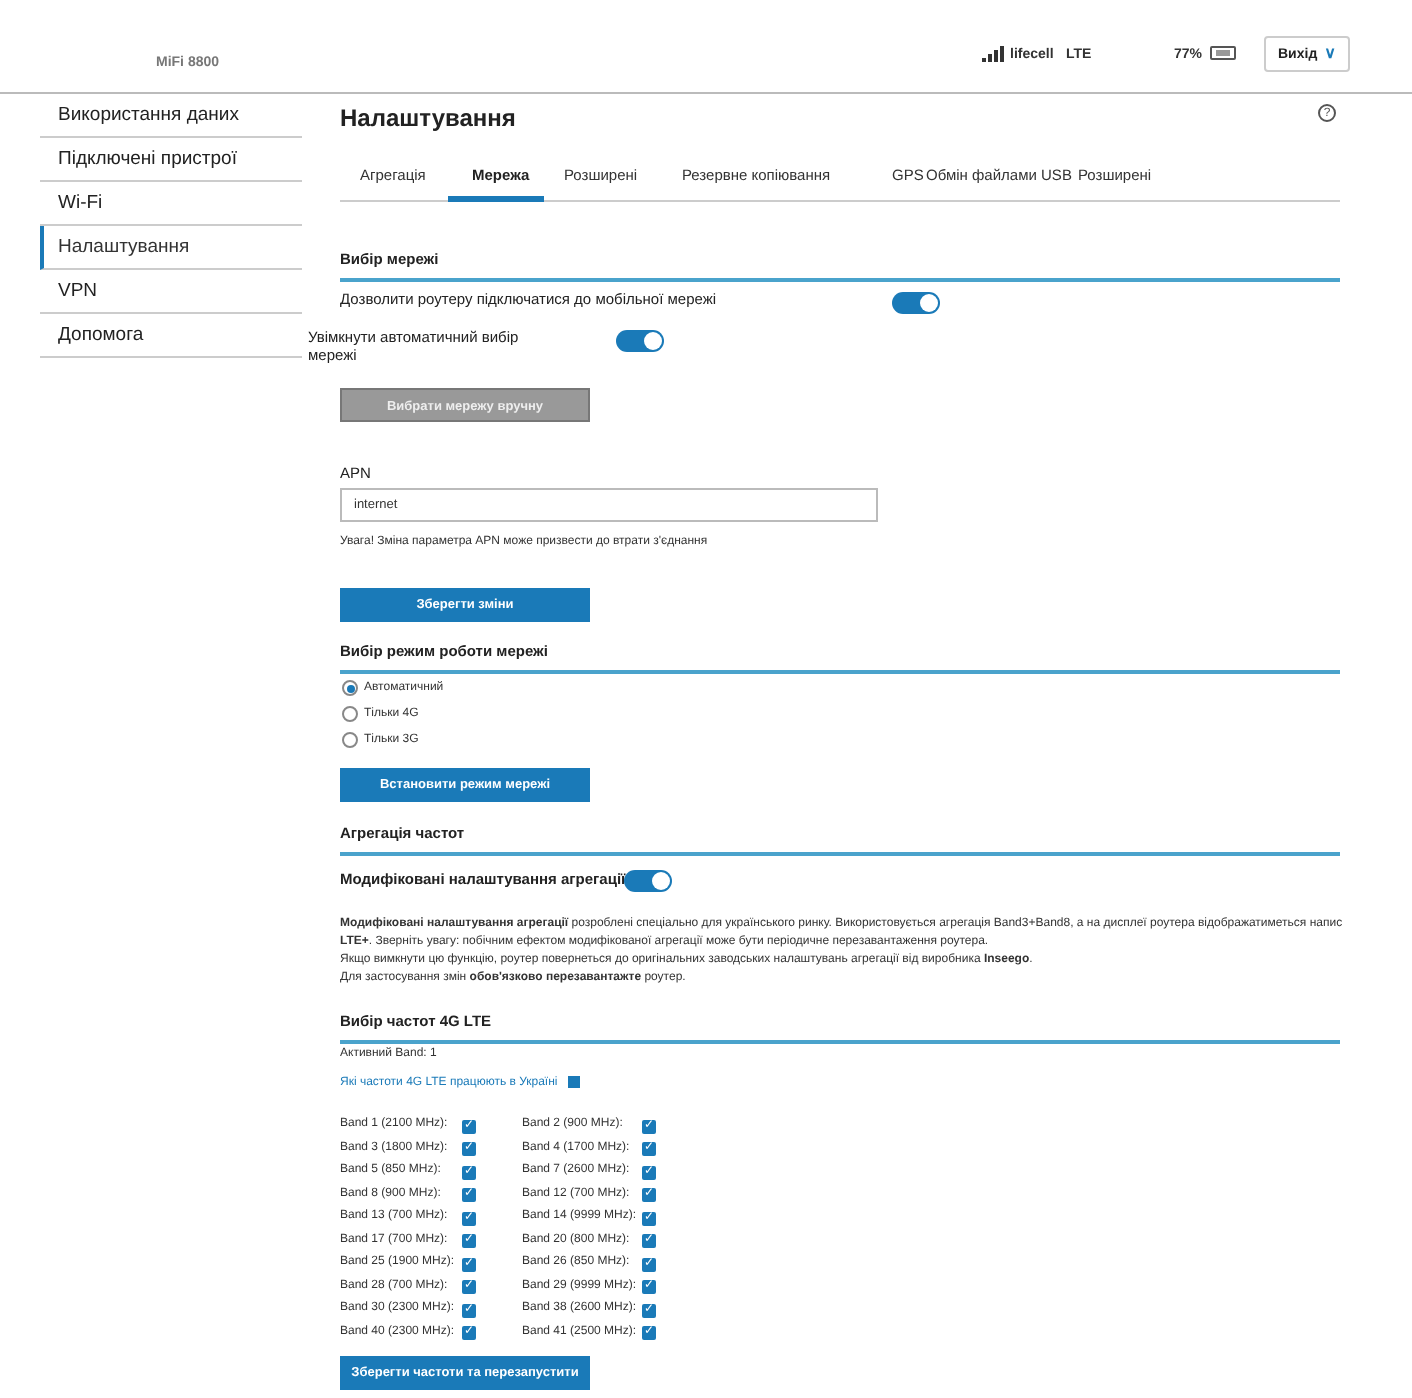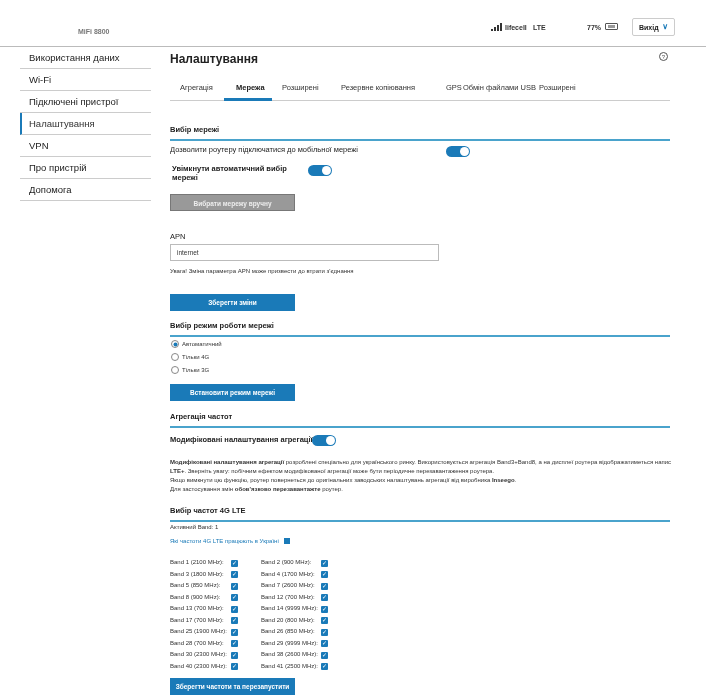--- a/index.html
+++ b/index.html
@@ -54,46 +54,45 @@
   <div class="hdr-item" style="left:587px">77%</div>
   <div class="batt"></div>
   <div class="logout">
     <span>Вихід</span>
     <span class="chev">∨</span>
   </div>
 </div>
 
 <div class="sidebar">
   <div class="side-item">Використання даних</div>
+  <div class="side-item">Підключені пристрої</div>
   <div class="side-item">Wi-Fi</div>
-  <div class="side-item">Підключені пристрої</div>
   <div class="side-item active">Налаштування</div>
   <div class="side-item">VPN</div>
-  <div class="side-item">Про пристрій</div>
   <div class="side-item">Допомога</div>
 </div>
 
 <div class="title">Налаштування</div>
 <div class="help">?</div>
 
 <div class="tabs">
   <div class="tab" style="left:10px">Агрегація</div>
   <div class="tab active" style="left:66px">Мережа</div>
   <div class="tab" style="left:112px">Розширені</div>
   <div class="tab" style="left:171px">Резервне копіювання</div>
   <div class="tab" style="left:276px">GPS</div>
   <div class="tab" style="left:293px">Обмін файлами USB</div>
   <div class="tab" style="left:369px">Розширені</div>
   <div class="tab-ul"></div>
 </div>
 
 <div class="sec-h" style="top:125px">Вибір мережі</div>
 <div class="lbl" style="left:170px;top:145px">Дозволити роутеру підключатися до мобільної мережі</div>
 <div class="toggle" style="left:446px;top:146px"></div>
-<div class="lbl" style="left:172px;top:164px;font-weight:bold">
+<div class="lbl" style="left:154px;top:164px;font-weight:normal">
   <span>Увімкнути автоматичний вибір</span><br>
   <span>мережі</span>
 </div>
 <div class="toggle" style="left:308px;top:165px"></div>
 <div class="btn gray" style="top:194px">Вибрати мережу вручну</div>
 
 <div class="lbl" style="left:170px;top:232px;font-weight:normal">APN</div>
 <input class="input" value="internet" style="">
 <div class="sm" style="left:170px;top:268px">Увага! Зміна параметра APN може призвести до втрати з'єднання</div>
 <div class="btn" style="top:294px">Зберегти зміни</div>

